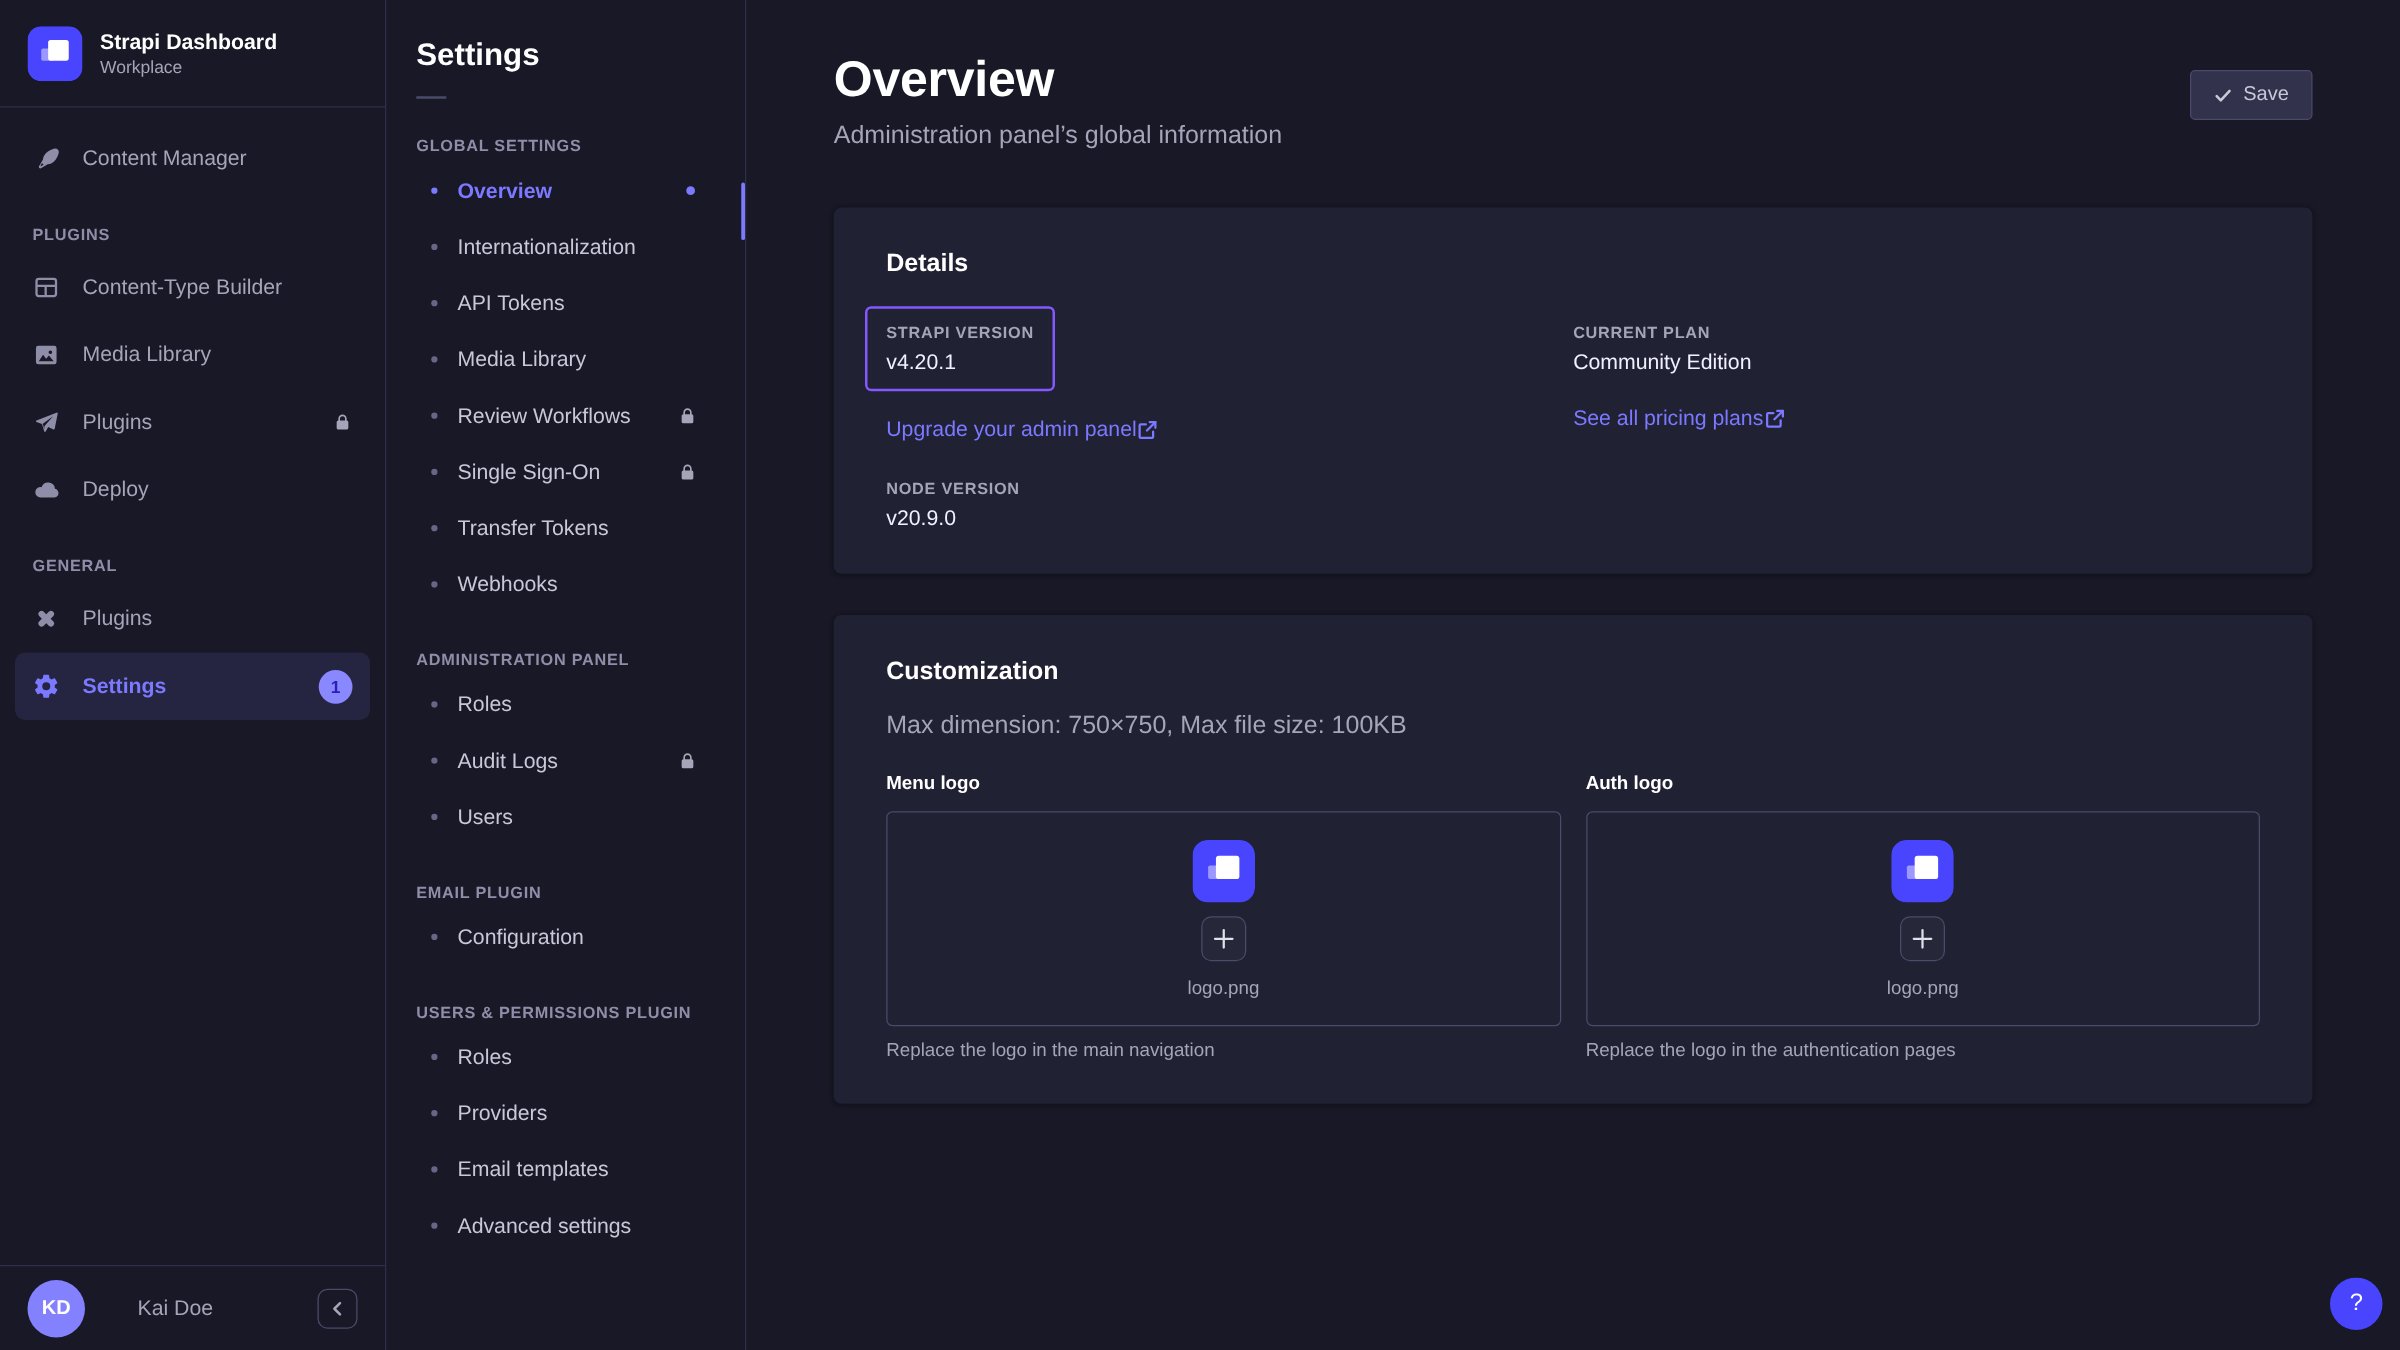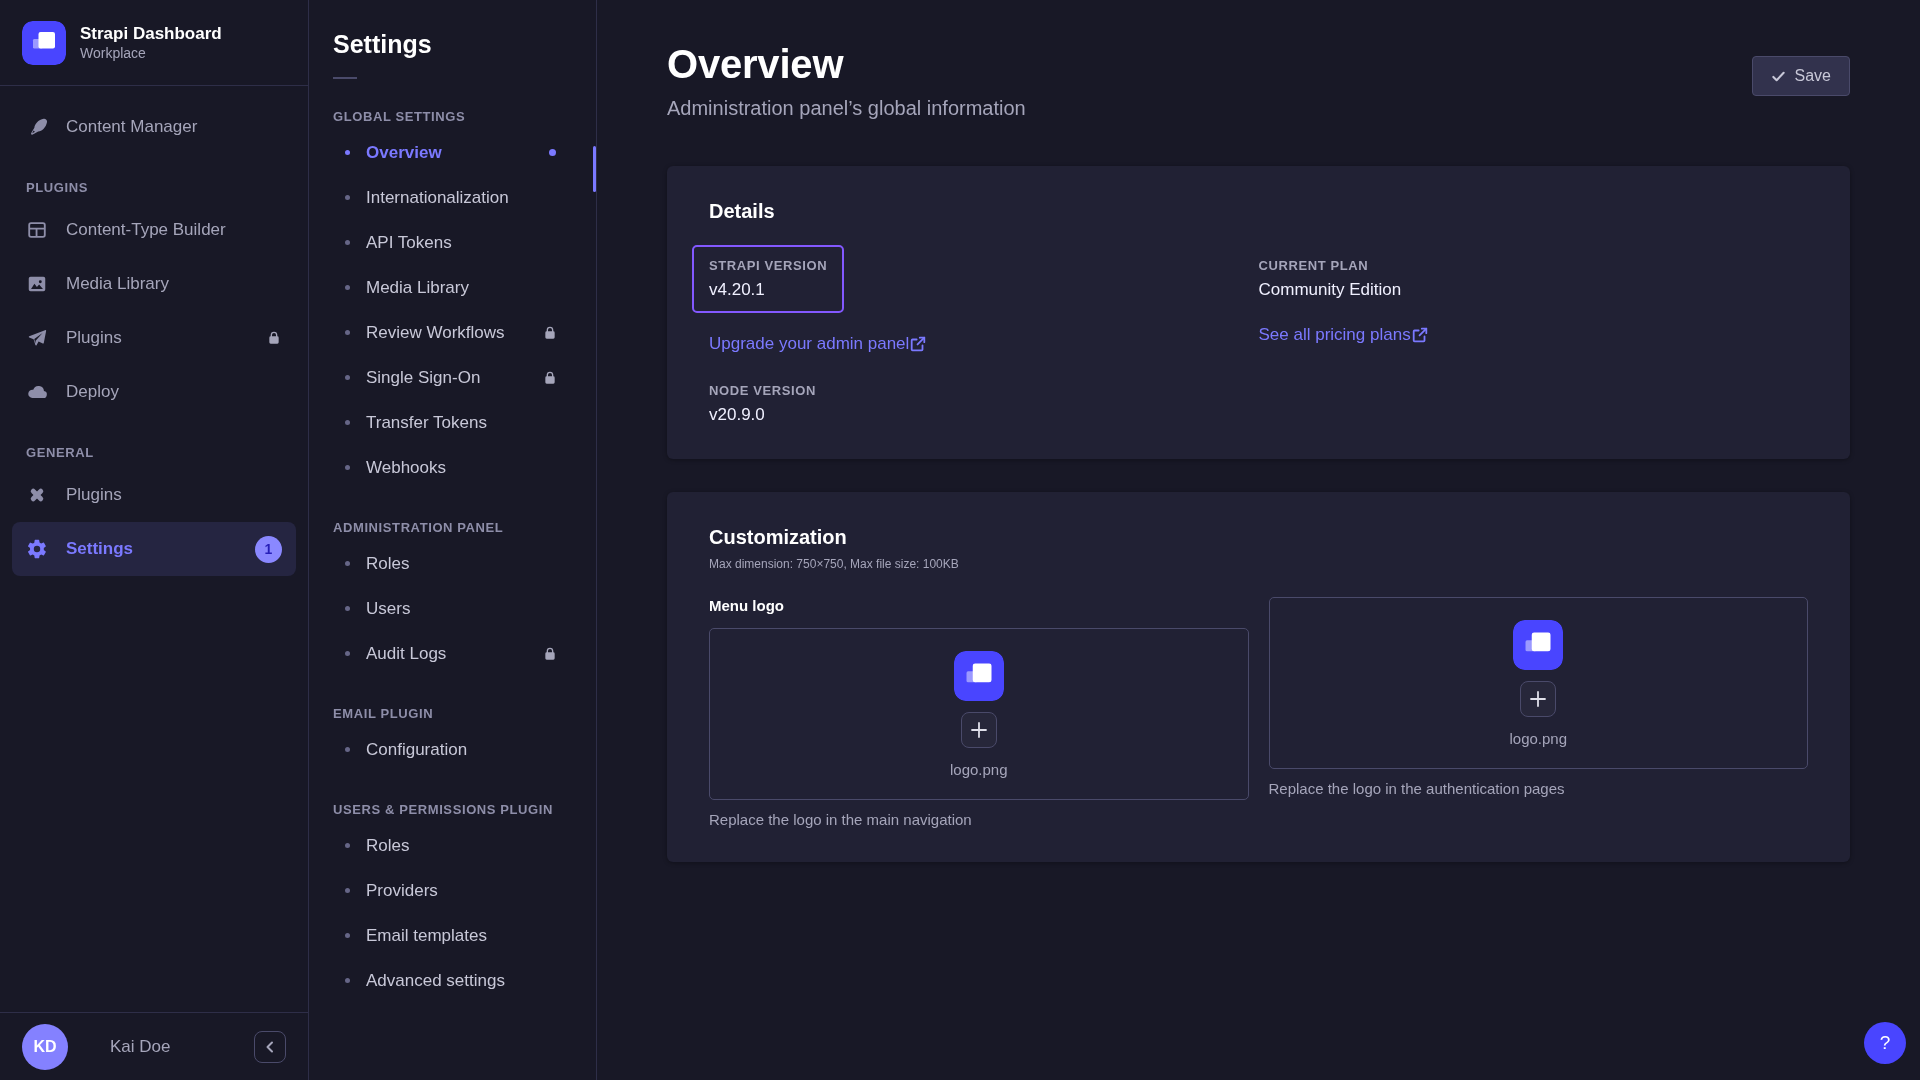--- a/index.html
+++ b/index.html
@@ -70,21 +70,21 @@
   .details-grid{display:grid;grid-template-columns:1fr 1fr;margin-top:22px;}
   .field-label{font-size:13px;font-weight:700;letter-spacing:.6px;color:var(--text-muted);}
   .field-value{font-size:17px;color:#f0f0ff;margin-top:7px;}
   .hl-box{display:inline-block;border:2px solid var(--highlight);border-radius:5px;padding:11px 15px;margin-left:-17px;}
   .link-row{display:inline-flex;align-items:center;color:var(--accent-light);font-size:17px;margin-top:21px;cursor:pointer;text-decoration:none;}
   .link-row svg{width:18px;height:18px;}
   .field-gap{margin-top:29px;}
   .col-right{padding-top:13px;}
   .col-right .link-row{margin-top:25px;}
 
-  .card-subheading{font-size:12px;color:var(--text-muted);margin-top:8px;}
+  .card-subheading{font-size:20px;color:var(--text-muted);margin-top:20px;}
   .logo-grid{display:grid;grid-template-columns:1fr 1fr;gap:20px;margin-top:26px;}
   .logo-label{font-size:15px;font-weight:700;margin-bottom:14px;}
   .upload-box{height:172px;border:1px solid var(--input-border);border-radius:5px;display:flex;flex-direction:column;align-items:center;justify-content:center;cursor:pointer;}
   .upload-logo{width:50px;height:50px;border-radius:12px;}
   .plus-btn{width:36px;height:36px;margin-top:11px;border:1px solid var(--input-border);border-radius:8px;background:rgba(255,255,255,.03);color:#e0e0ea;display:flex;align-items:center;justify-content:center;cursor:pointer;}
   .plus-btn svg{width:18px;height:18px;}
   .file-name{font-size:15px;color:var(--text-muted);margin-top:13px;}
   .upload-caption{font-size:15px;color:var(--text-muted);margin-top:11px;}
 
   .help-btn{position:fixed;right:14px;bottom:16px;width:42px;height:42px;border-radius:50%;background:var(--accent);border:none;color:#fff;font-size:19px;font-family:inherit;cursor:pointer;display:flex;align-items:center;justify-content:center;}
@@ -240,30 +240,30 @@
         <span class="dot"></span>
         <span class="subnav-label">Webhooks</span>
       </div>
       <div class="subnav-section-label">ADMINISTRATION PANEL</div>
       <div class="subnav-item">
         <span class="dot"></span>
         <span class="subnav-label">Roles</span>
       </div>
       <div class="subnav-item">
         <span class="dot"></span>
-        <span class="subnav-label">Users</span>
-      </div>
-      <div class="subnav-item">
-        <span class="dot"></span>
         <span class="subnav-label">Audit Logs</span>
         <span class="lock">
           <svg viewBox="0 0 24 24" fill="currentColor">
             <path d="M17 9.5V7.5a5 5 0 0 0-10 0v2a2 2 0 0 0-2 2v7a2 2 0 0 0 2 2h10a2 2 0 0 0 2-2v-7a2 2 0 0 0-2-2zm-8-2a3 3 0 0 1 6 0v2H9v-2z"></path>
           </svg>
         </span>
+      </div>
+      <div class="subnav-item">
+        <span class="dot"></span>
+        <span class="subnav-label">Users</span>
       </div>
       <div class="subnav-section-label">EMAIL PLUGIN</div>
       <div class="subnav-item">
         <span class="dot"></span>
         <span class="subnav-label">Configuration</span>
       </div>
       <div class="subnav-section-label">USERS &amp; PERMISSIONS PLUGIN</div>
       <div class="subnav-item">
         <span class="dot"></span>
         <span class="subnav-label">Roles</span>
@@ -361,20 +361,21 @@
               <svg viewBox="0 0 18 18" fill="none" stroke="currentColor" stroke-width="1.8" stroke-linecap="round">
                   <path d="M9 2v14M2 9h14"></path>
                 </svg>
             </span>
           </button>
           <div class="file-name">logo.png</div>
         </div>
         <div class="upload-caption">Replace the logo in the main navigation</div>
       </div>
       <div>
+        <div class="logo-label">Auth logo</div>
         <div class="upload-box">
           <svg class="upload-logo" viewBox="0 0 32 32">
             <rect width="32" height="32" rx="7.5" fill="#4945ff"></rect>
             <rect x="8" y="13" width="7" height="7" rx="1" fill="#fff" opacity="0.45"></rect>
             <rect x="12" y="8" width="12" height="12" rx="1.5" fill="#fff"></rect>
           </svg>
           <button class="plus-btn">
             <span>
               <svg viewBox="0 0 18 18" fill="none" stroke="currentColor" stroke-width="1.8" stroke-linecap="round">
                   <path d="M9 2v14M2 9h14"></path>

